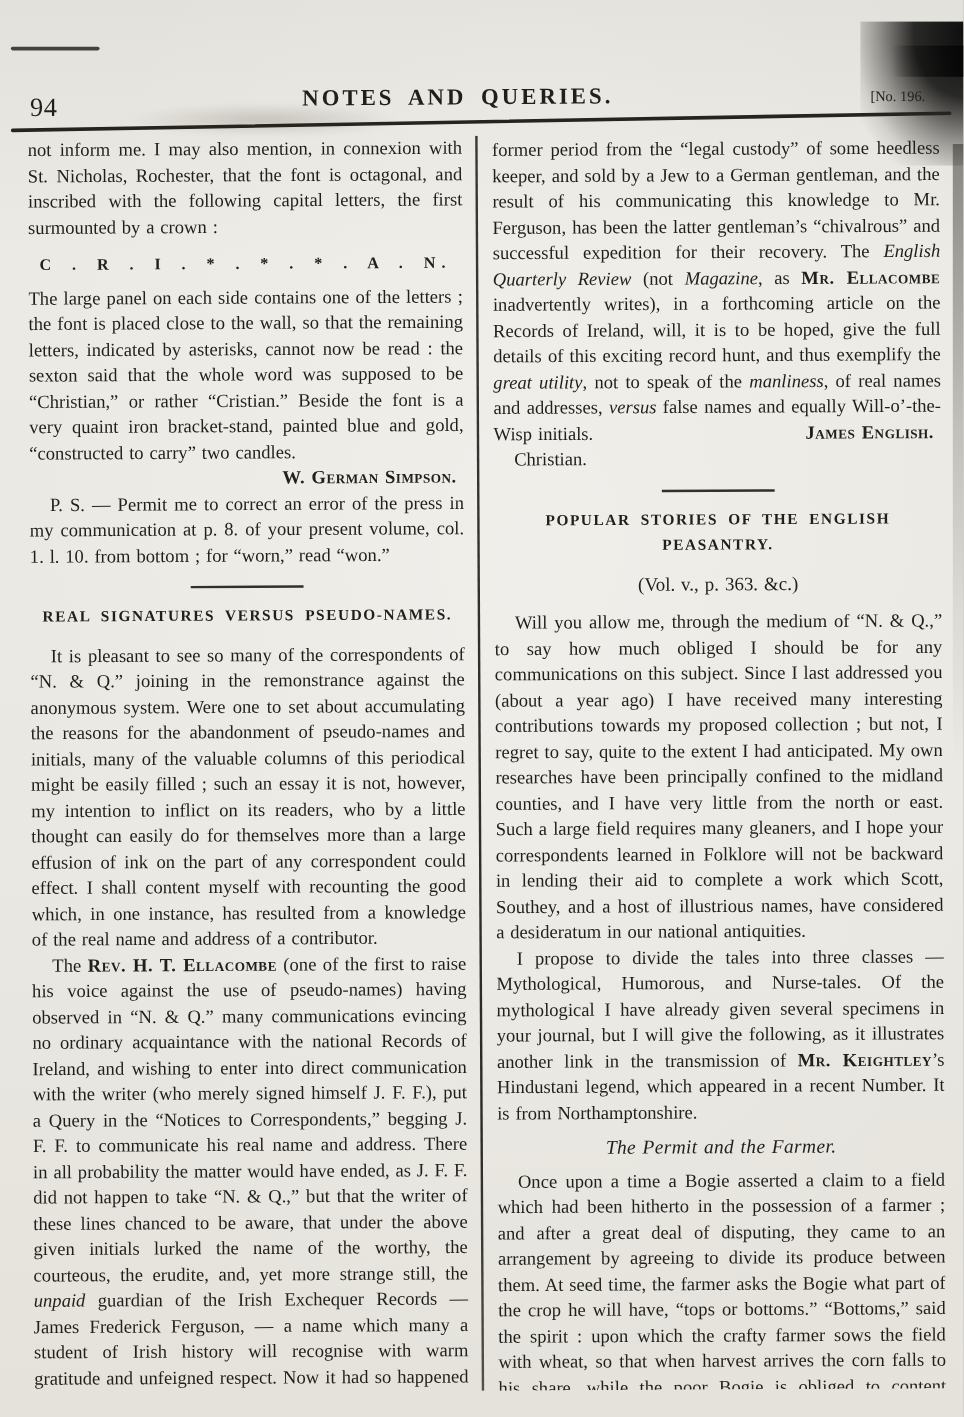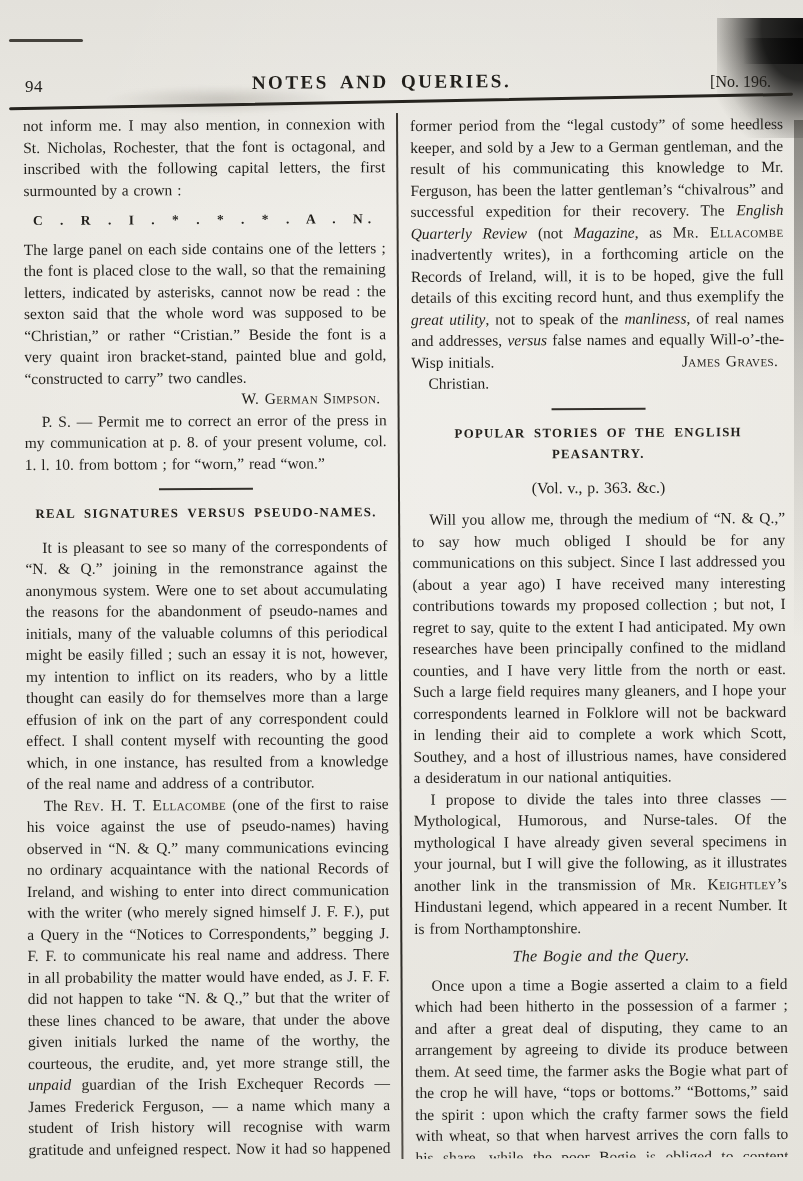--- a/index.html
+++ b/index.html
@@ -27,23 +27,23 @@
   .right-edge-shadow {
     position:absolute; right:0; top:120px; width:9px; height:520px;
     background:linear-gradient(to bottom, rgba(40,38,33,0.5), rgba(40,38,33,0.22) 45%, rgba(40,38,33,0.08) 75%, transparent);
   }
   .ink-smudge {
     position:absolute; left:105px; top:86px; width:230px; height:28px;
     background:radial-gradient(ellipse, rgba(110,105,95,0.28), transparent 70%);
     filter:blur(2px);
   }
   
-  .page-number { position:absolute; left:25px; top:77px; font-size:17px; letter-spacing:0.5px; }
+  .page-number { position:absolute; left:25px; top:77px; font-size:22px; letter-spacing:0.5px; }
   .journal-title { position:absolute; left:0; right:40px; top:71px; text-align:center; font-size:19px; font-weight:bold; letter-spacing:2.5px; word-spacing:5px; transform:rotate(-0.4deg); }
-  .issue-number { position:absolute; right:32px; top:73px; font-size:16px; }
+  .issue-number { position:absolute; right:32px; top:73px; font-size:12px; }
   .header-rule { position:absolute; left:9px; width:784px; top:100px; height:2.6px; background:#26241f; transform:rotate(-1.05deg); border-radius:2px; }
   
   .columns {
     position:absolute; left:23px; right:20px; top:113px; height:1046px;
     display:flex; transform:rotate(-0.3deg); transform-origin:50% 0;
     font-size:15.5px; line-height:21.5px; word-spacing:1px; overflow:hidden;
   }
   .col { overflow:hidden; }
   .col-left  { width:362px; padding-right:11px; }
   .col-right { flex:1; padding-left:12px; padding-top:2px; }
@@ -52,21 +52,21 @@
   .para { text-align:justify; }
   .para.indent { text-indent:17px; }
   .inscription { text-align:center; font-weight:bold; font-size:13.5px; letter-spacing:5px; word-spacing:4px; margin:9px 0 7px; }
   .heading { text-align:center; font-weight:bold; font-size:12.8px; letter-spacing:1.3px; word-spacing:4px; margin:13px 6px 11px; }
   .subheading { text-align:center; margin:1px 0 10px; font-size:15.8px; }
   .signature { text-align:right; font-variant:small-caps; letter-spacing:1px; padding-right:6px; }
   .signature.pull { margin-top:-21.5px; }
   .rule { width:94px; height:2px; background:#33302b; margin:14px auto 8px; }
   .story { text-align:center; font-style:italic; font-size:16.2px; margin:8px 0 6px; letter-spacing:0.3px; }
   .i { font-style:italic; }
-  .sc { font-variant:small-caps; letter-spacing:0.4px; }
+  .sc { font-variant:small-caps; letter-spacing:0.4px;font-weight:bold; }
 </style>
 </head>
 <body>
 
 <div class="page">
   <div class="top-edge-mark"></div>
   <div class="corner-fold"></div>
   <div class="right-edge-shadow"></div>
   <div class="ink-smudge"></div>
 
@@ -83,24 +83,24 @@
         <div class="signature"><span class="sc">W. German Simpson.</span></div>
         <div class="para indent"><span>P. S. — Permit me to correct an error of the press in my communication at p. 8. of your present volume, col. 1. l. 10. from bottom ;  for “worn,” read “won.”</span></div>
         <div class="rule"></div>
         <div class="heading"><span>REAL SIGNATURES VERSUS PSEUDO-NAMES.</span></div>
         <div class="para indent"><span>It is pleasant to see so many of the correspondents of “N. &amp; Q.” joining in the remonstrance against the anonymous system.  Were one to set about accumulating the reasons for the abandonment of pseudo-names and initials, many of the valuable columns of this periodical might be easily filled ; such an essay it is not, however, my intention to inflict on its readers, who by a little thought can easily do for themselves more than a large effusion of ink on the part of any correspondent could effect.  I shall content myself with recounting the good which, in one instance, has resulted from a knowledge of the real name and address of a contributor.</span></div>
         <div class="para indent"><span>The </span><span class="sc">Rev. H. T. Ellacombe</span><span> (one of the first to raise his voice against the use of pseudo-names) having observed in “N. &amp; Q.” many communications evincing no ordinary acquaintance with the national Records of Ireland, and wishing to enter into direct communication with the writer (who merely signed himself J. F. F.), put a Query in the “Notices to Correspondents,” begging J. F. F. to communicate his real name and address. There in all probability the matter would have ended, as J. F. F. did not happen to take “N. &amp; Q.,” but that the writer of these lines chanced to be aware, that under the above given initials lurked the name of the worthy, the courteous, the erudite, and, yet more strange still, the </span><span class="i">unpaid</span><span> guardian of the Irish Exchequer Records — James Frederick Ferguson, — a name which many a student of Irish history will recognise with warm gratitude and unfeigned respect.  Now it had so happened that by a strange fortune </span><span class="sc">Mr. Ellacombe</span><span> was the repository of information as to the whereabouts of certain of the ancient Records of Ireland (see </span></div>
       </div>
     <div class="column-divider"></div>
     <div class="col col-right">
         <div class="para"><span>former period from the “legal custody” of some heedless keeper, and sold by a Jew to a German gentleman, and the result of his communicating this knowledge to Mr. Ferguson, has been the latter gentleman’s “chivalrous” and successful expedition for their recovery.  The </span><span class="i">English Quarterly Review</span><span> (not </span><span class="i">Magazine</span><span>, as </span><span class="sc">Mr. Ellacombe</span><span> inadvertently writes), in a forthcoming article on the Records of Ireland, will, it is to be hoped, give the full details of this exciting record hunt, and thus exemplify the </span><span class="i">great utility</span><span>, not to speak of the </span><span class="i">manliness</span><span>, of real names and addresses, </span><span class="i">versus</span><span> false names and equally Will-o’-the-Wisp initials.</span></div>
-        <div class="signature pull"><span class="sc">James Graves.</span></div>
+        <div class="signature pull"><span class="sc">James English.</span></div>
         <div class="para indent"><span>Christian.</span></div>
         <div class="rule"></div>
         <div class="heading"><span>POPULAR STORIES OF THE ENGLISH PEASANTRY.</span></div>
         <div class="subheading"><span>(Vol. v., p. 363. &amp;c.)</span></div>
         <div class="para indent"><span>Will you allow me, through the medium of “N. &amp; Q.,” to say how much obliged I should be for any communications on this subject.  Since I last addressed you (about a year ago) I have received many interesting contributions towards my proposed collection ; but not, I regret to say, quite to the extent I had anticipated.  My own researches have been principally confined to the midland counties, and I have very little from the north or east.  Such a large field requires many gleaners, and I hope your correspondents learned in Folklore will not be backward in lending their aid to complete a work which Scott, Southey, and a host of illustrious names, have considered a desideratum in our national antiquities.</span></div>
         <div class="para indent"><span>I propose to divide the tales into three classes — Mythological, Humorous, and Nurse-tales.  Of the mythological I have already given several specimens in your journal, but I will give the following, as it illustrates another link in the transmission of </span><span class="sc">Mr. Keightley</span><span>’s Hindustani legend, which appeared in a recent Number.  It is from Northamptonshire.</span></div>
-        <div class="story"><span>The Bogie and the Query.</span></div>
+        <div class="story"><span>The Permit and the Farmer.</span></div>
         <div class="para indent"><span>Once upon a time a Bogie asserted a claim to a field which had been hitherto in the possession of a farmer ; and after a great deal of disputing, they came to an arrangement by agreeing to divide its produce between them.  At seed time, the farmer asks the Bogie what part of the crop he will have, “tops or bottoms.”  “Bottoms,” said the spirit : upon which the crafty farmer sows the field with wheat, so that when harvest arrives the corn falls to his share, while the poor Bogie is obliged to content himself with the stubble. Next year the spirit, finding he had made such an unfortunate selection in the bottoms, chose the tops ; whereupon cunning Hodge set the field with turnips, thus again outwitting the simple</span></div>
       </div>
   </div>
 </div>
 
 </body></html>

